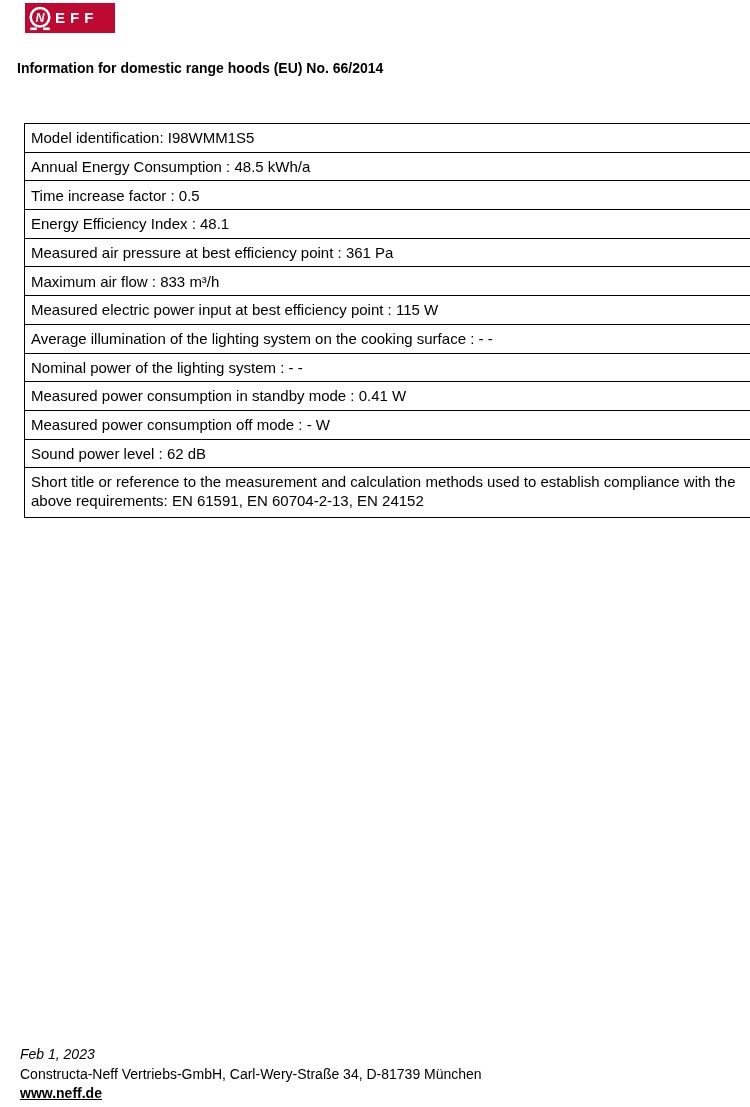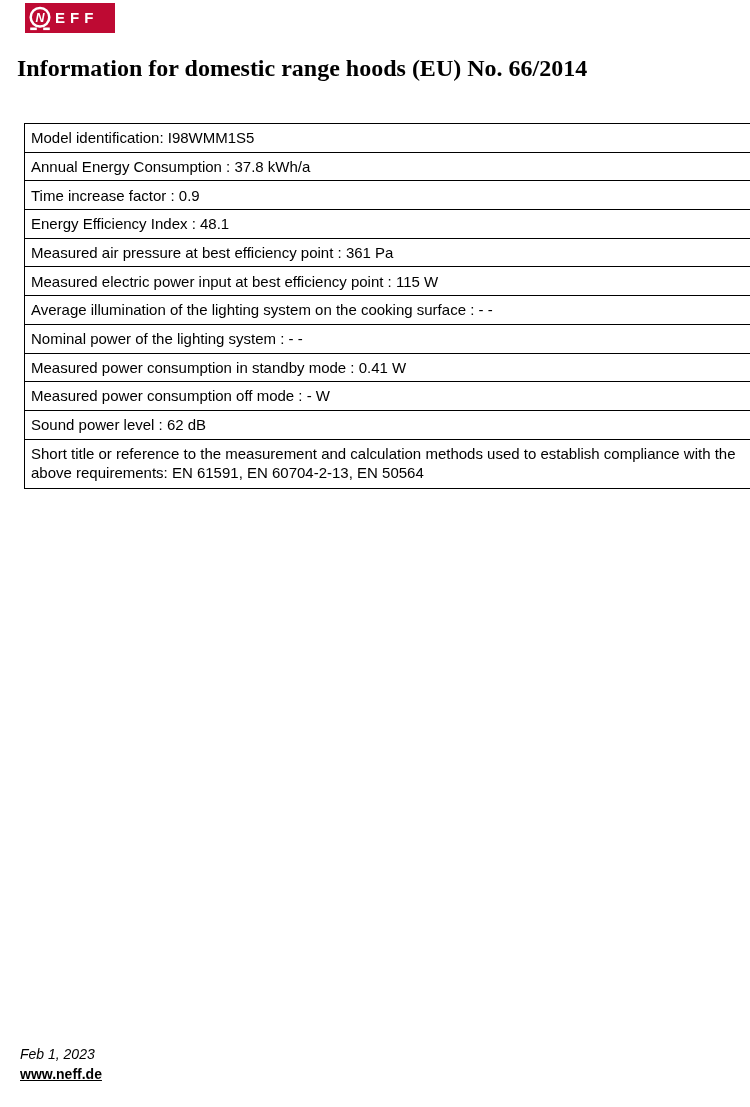--- a/index.html
+++ b/index.html
@@ -21,25 +21,24 @@
     left: 25px;
     top: 3px;
     width: 90px;
     height: 30px;
   }
   .page-title {
     position: absolute;
     left: 17px;
     top: 56px;
     margin: 0;
-    font-size: 24px;
+    font-size: 14px;
     font-weight: bold;
     line-height: 24px;
     white-space: nowrap;
-    font-family: Liberation Serif, serif;
   }
   table.spec-table {
     position: absolute;
     left: 24px;
     top: 123px;
     width: 728px;
     border-collapse: separate;
     border-spacing: 0;
     border: 1.5px solid #000000;
     table-layout: fixed;
@@ -89,53 +88,57 @@
   </div>
 
   <h1 class="page-title">Information for domestic range hoods (EU) No. 66/2014</h1>
 
   <table class="spec-table">
     <tbody>
       <tr>
           <td>Model identification: I98WMM1S5</td>
         </tr>
       <tr>
-          <td>Annual Energy Consumption : 37.8 kWh/a</td>
+          <td>Annual Energy Consumption : 48.5 kWh/a</td>
         </tr>
       <tr>
-          <td>Time increase factor : 0.9</td>
+          <td>Time increase factor : 0.5</td>
         </tr>
       <tr>
           <td>Energy Efficiency Index : 48.1</td>
         </tr>
       <tr>
           <td>Measured air pressure at best efficiency point : 361 Pa</td>
+        </tr>
+      <tr>
+          <td>Maximum air flow : 833 m³/h</td>
         </tr>
       <tr>
           <td>Measured electric power input at best efficiency point : 115 W</td>
         </tr>
       <tr>
           <td>Average illumination of the lighting system on the cooking surface : - -</td>
         </tr>
       <tr>
           <td>Nominal power of the lighting system : - -</td>
         </tr>
       <tr>
           <td>Measured power consumption in standby mode : 0.41 W</td>
         </tr>
       <tr>
           <td>Measured power consumption off mode : - W</td>
         </tr>
       <tr>
           <td>Sound power level : 62 dB</td>
         </tr>
       <tr>
-          <td>Short title or reference to the measurement and calculation methods used to establish compliance with the above requirements: EN 61591, EN 60704-2-13, EN 50564</td>
+          <td>Short title or reference to the measurement and calculation methods used to establish compliance with the above requirements: EN 61591, EN 60704-2-13, EN 24152</td>
         </tr>
     </tbody>
   </table>
 
   <div class="footer">
     <div class="date">Feb 1, 2023</div>
+    <div class="address">Constructa-Neff Vertriebs-GmbH, Carl-Wery-Straße 34, D-81739 München</div>
     <div class="website">www.neff.de</div>
   </div>
 
 </div>
 
 </body></html>

